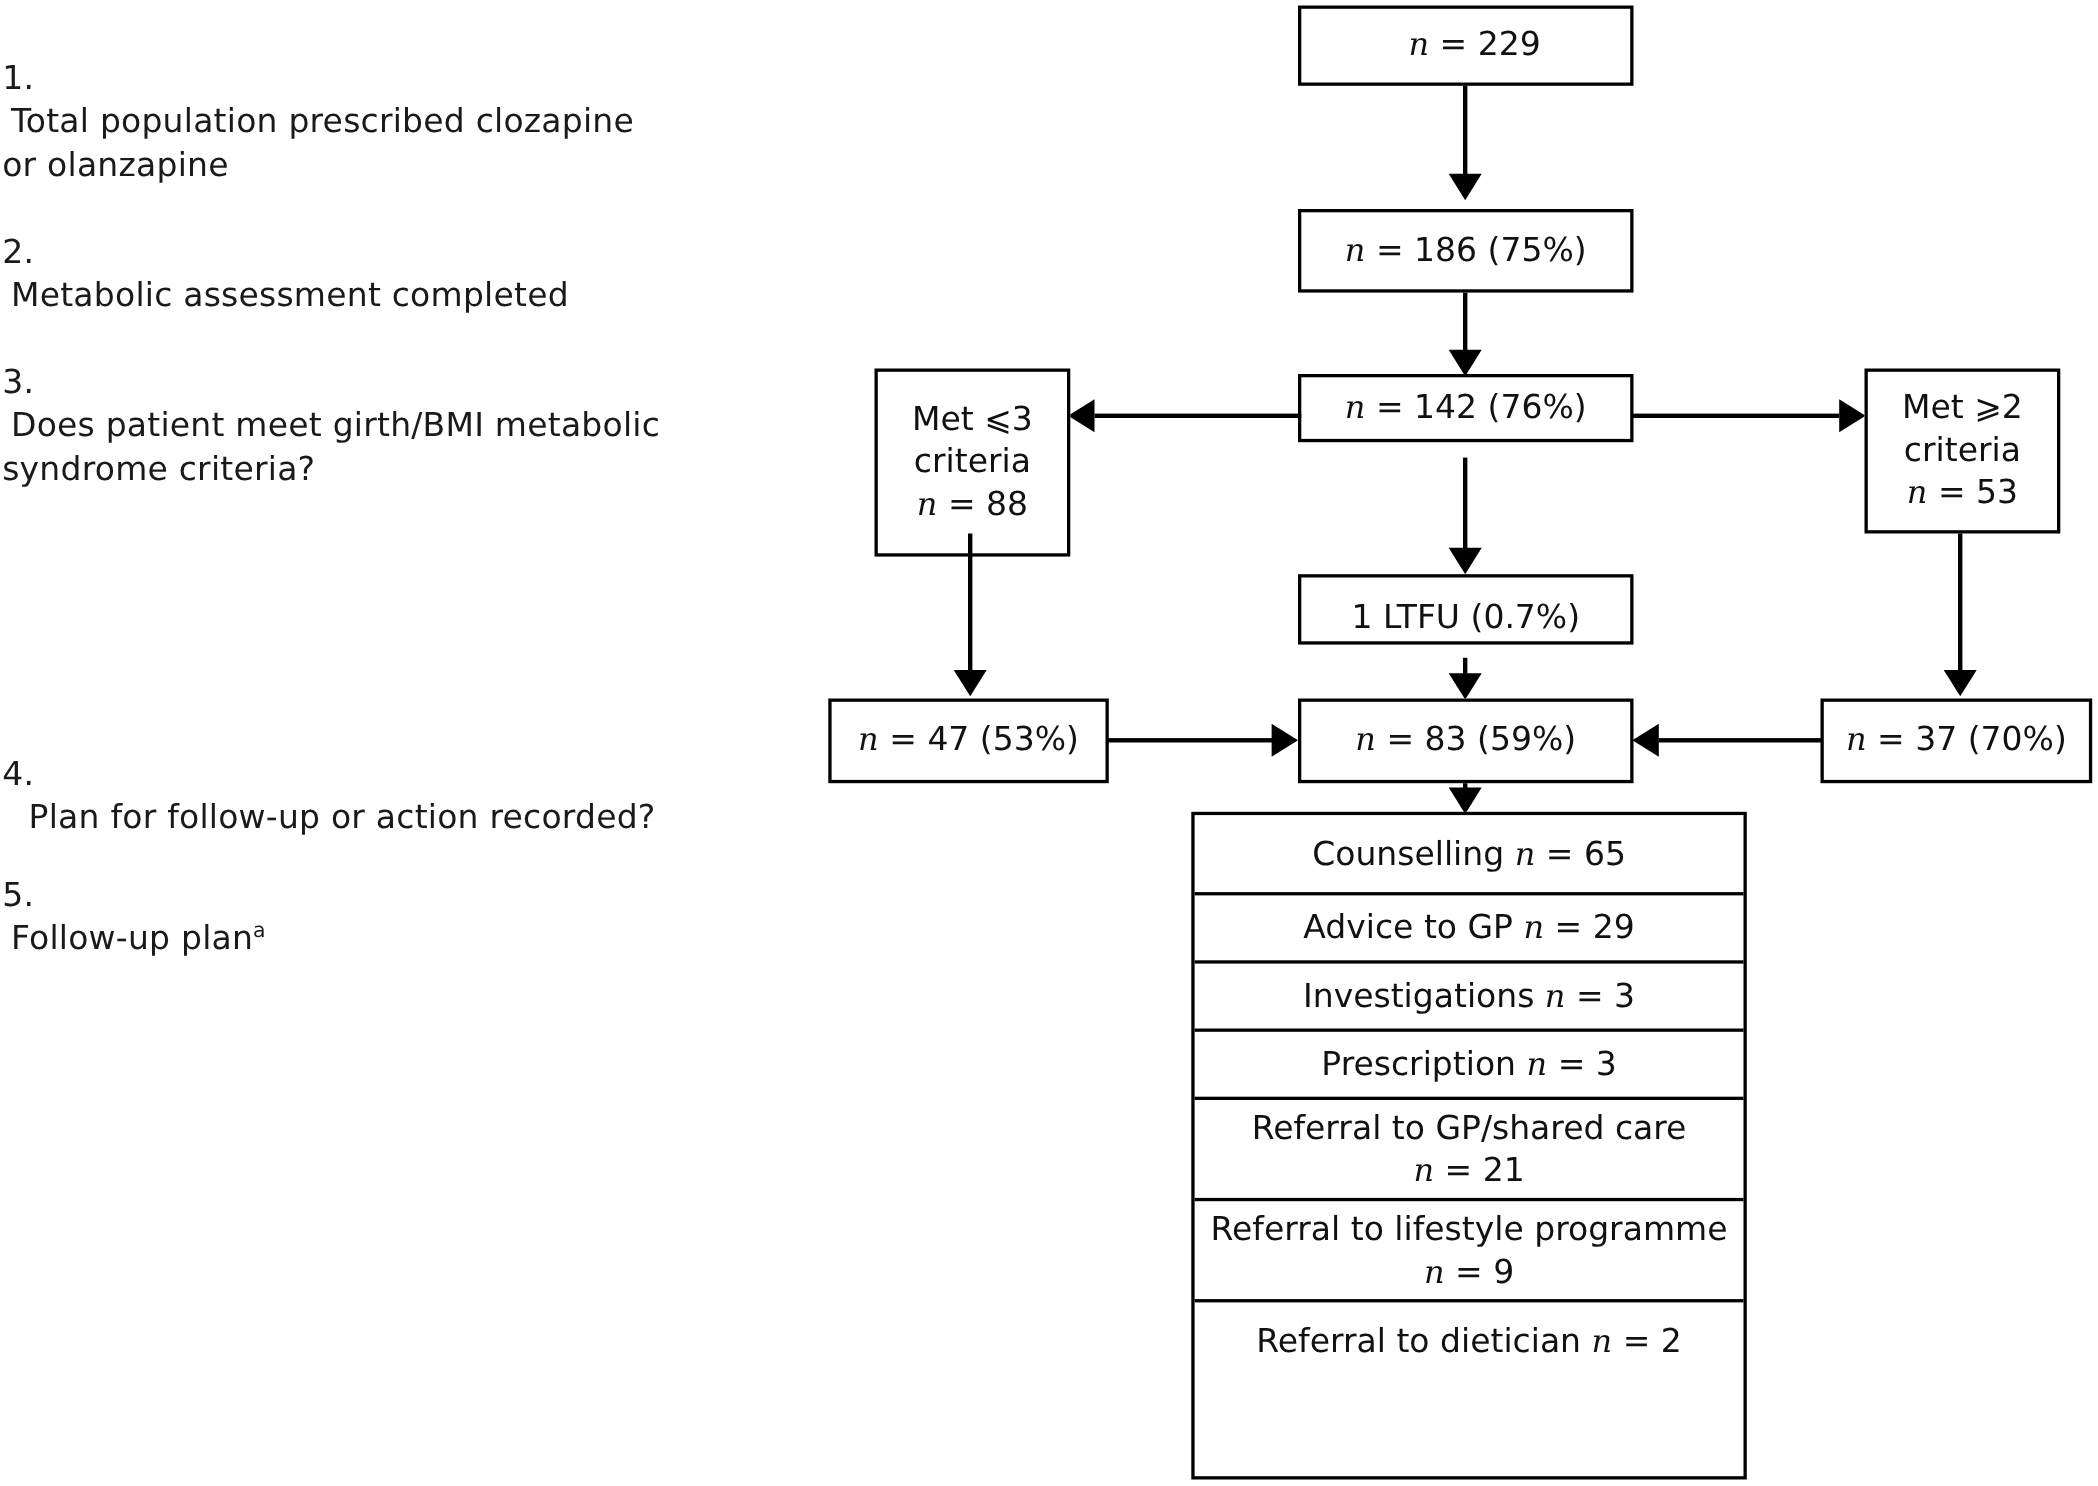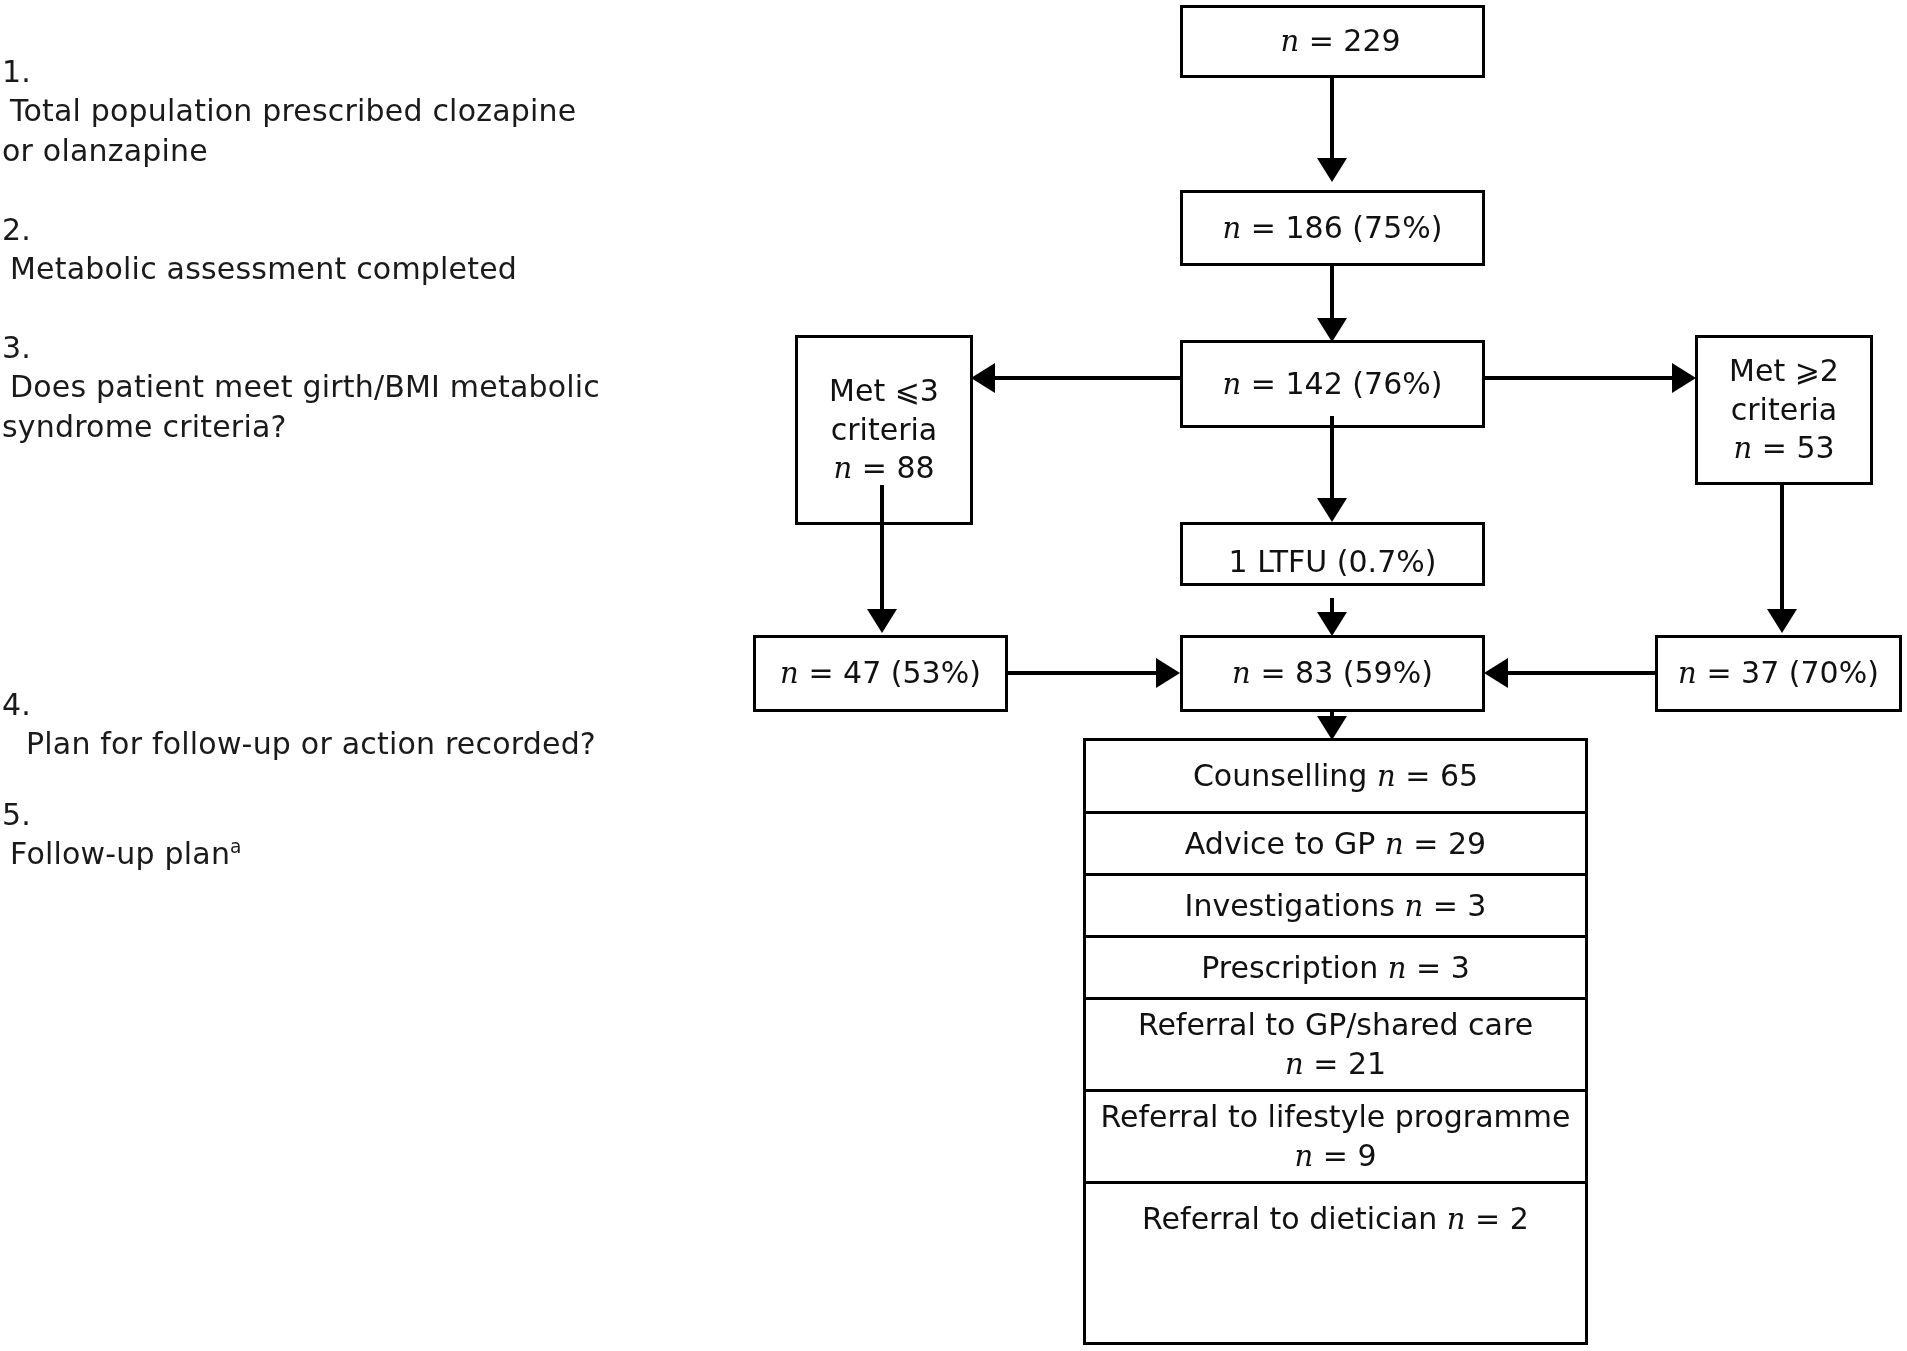--- a/index.html
+++ b/index.html
@@ -142,31 +142,31 @@
   <div class="vline" style="left:1330px; top:78px; height:82px;"></div>
   <div class="arrow-down" style="left:1317px; top:158px;"></div>
 
   <div class="box" id="box-assessed" style="left:1180px; top:190px; width:305px; height:76px;">
     <span class="t"><em class="n">n</em> = 186 (75%)</span>
   </div>
 
   <div class="vline" style="left:1330px; top:266px; height:56px;"></div>
   <div class="arrow-down" style="left:1317px; top:318px;"></div>
 
-  <div class="box" id="box-criteria" style="left:1180px; top:340px; width:305px; height:88px;">
+  <div class="box" id="box-criteria" style="left:1180px; top:340px; width:305px; height:62px;">
     <span class="t"><em class="n">n</em> = 142 (76%)</span>
   </div>
 
   <div class="hline" style="left:995px; top:376px; width:188px;"></div>
   <div class="arrow-left" style="left:971px; top:363px;"></div>
 
   <div class="hline" style="left:1484px; top:376px; width:188px;"></div>
   <div class="arrow-right" style="left:1672px; top:363px;"></div>
 
-  <div class="box" id="box-met-le3" style="left:795px; top:335px; width:178px; height:190px; flex-direction:column;">
+  <div class="box" id="box-met-le3" style="left:795px; top:335px; width:178px; height:171px; flex-direction:column;">
     <span class="t">Met ⩽3</span>
     <span class="t">criteria</span>
     <span class="t"><em class="n">n</em> = 88</span>
   </div>
 
   <div class="box" id="box-met-ge4" style="left:1695px; top:335px; width:178px; height:150px; flex-direction:column;">
     <span class="t">Met ⩾2</span>
     <span class="t">criteria</span>
     <span class="t"><em class="n">n</em> = 53</span>
   </div>

